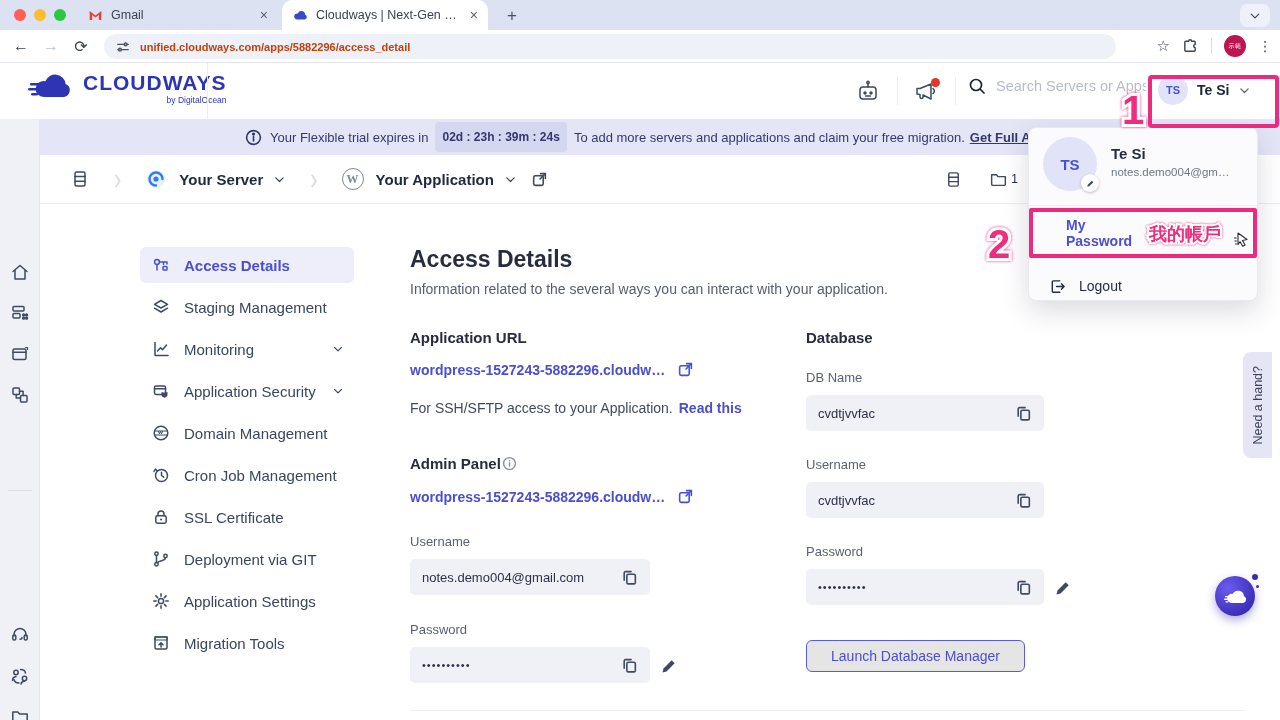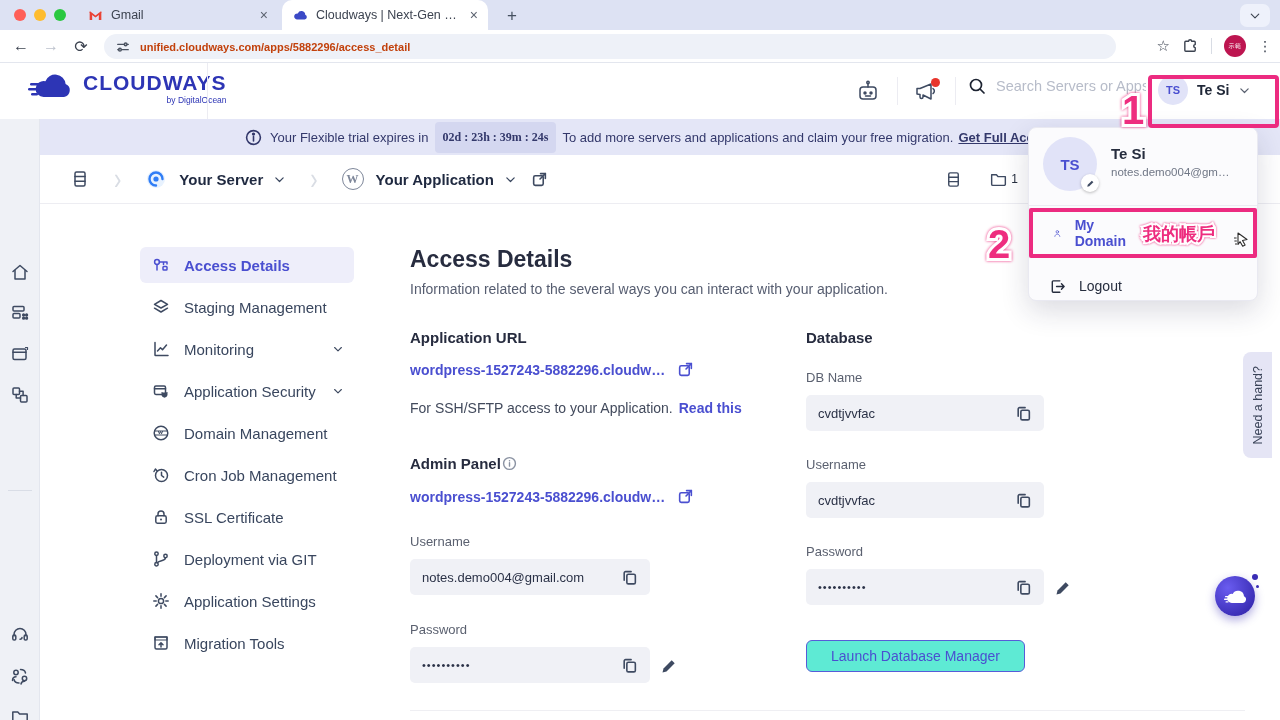--- a/index.html
+++ b/index.html
@@ -41,21 +41,21 @@
   .uname { font-size:14px; font-weight:bold; color:#202838; }
 
   
   .rail { position:absolute; top:119px; left:0; width:40px; height:601px; background:#eff1f6; border-right:1px solid #e3e6ee; }
   .railic { position:absolute; left:10px; width:20px; height:20px; color:#2c3a52; }
   .raildiv { position:absolute; left:8px; width:24px; height:1px; background:#d9dde6; top:371px; }
 
   
   .banner { position:absolute; top:119px; left:40px; width:1240px; height:36px; background:#e4e6f7; display:flex; align-items:center; font-size:13px; color:#33386b; }
   .banner .binfo { margin-left:205px; margin-right:8px; color:#33386b; }
-  .bchip { background:#d4d7f0; border-radius:4px; padding:8px 7px; font-weight:bold; margin:0 7px; font-size:12px;font-family:Liberation Serif, serif; }
+  .bchip { background:#d4d7f0; border-radius:4px; padding:8px 7px; font-weight:bold; margin:0 7px; font-size:12px; }
   .blink { font-weight:bold; text-decoration:underline; margin-left:5px; white-space:nowrap; }
 
   
   .crumbrow { position:absolute; top:155px; left:40px; width:1240px; height:49px; background:#fff; border-bottom:1px solid #ededf2; display:flex; align-items:center; }
   .crumbsep { color:#d9dde4; font-size:22px; font-weight:300; margin:0 24px; transform:scaleY(1.4); }
   .crumblabel { font-size:15px; font-weight:bold; color:#1f2940; margin:0 10px 0 12px; }
   .doicon { width:22px; height:22px; }
   .wpicon { width:22px; height:22px; border:1.6px solid #7e879a; border-radius:50%; color:#7e879a; font-size:12px; font-weight:bold; display:flex; align-items:center; justify-content:center; font-family:"Liberation Serif",serif; }
   .crumbright { position:absolute; right:262px; display:flex; align-items:center; gap:26px; color:#2c3a52; }
   .foldcount { font-size:12px; color:#27303f; margin-left:3px; }
@@ -73,21 +73,21 @@
   .secheading { position:absolute; font-size:15px; font-weight:bold; color:#272c3f; }
   .linkrow { position:absolute; display:flex; align-items:center; gap:12px; }
   .applink { font-size:14px; font-weight:bold; color:#4a4fd0; text-decoration:none; }
   .sshnote { position:absolute; left:410px; top:400px; font-size:14px; color:#424a5c; }
   .readthis { color:#4a4fd0; font-weight:bold; text-decoration:none; margin-left:6px; }
   .flabel { position:absolute; font-size:13px; color:#5b6170; }
   .field { position:absolute; height:36px; background:#f0f1f6; border-radius:5px; display:flex; align-items:center; padding:0 12px; }
   .field .fval { flex:1; font-size:13px; color:#2b3247; }
   .copyic { width:17px; height:17px; color:#3e4a61; }
   .pencil { position:absolute; width:18px; height:18px; color:#3e4a61; }
-  .dbbtn { position:absolute; left:806px; top:640px; width:219px; height:32px; background:#5eead4; border:1px solid #575cd8; border-radius:6px; color:#4a4fd0; font-size:14px; font-family:"Liberation Sans",sans-serif; }
+  .dbbtn { position:absolute; left:806px; top:640px; width:219px; height:32px; background:#e5e5e5; border:1px solid #575cd8; border-radius:6px; color:#4a4fd0; font-size:14px; font-family:"Liberation Sans",sans-serif; }
   .cdivider { position:absolute; left:410px; top:710px; width:835px; height:1px; background:#efeff3; }
 
   
   .dropdown { position:absolute; left:1028px; top:127px; width:230px; height:174px; background:#fbfbfd; border:1px solid #e9e9f1; border-radius:8px; box-shadow:0 10px 28px rgba(30,34,70,.16); z-index:50; }
   .ddavatar { position:absolute; left:14px; top:9px; width:54px; height:54px; border-radius:50%; background:#e1e3f8; color:#4a4fd0; font-size:15px; font-weight:bold; display:flex; align-items:center; justify-content:center; }
   .ddpencilbadge { position:absolute; left:52px; top:46px; width:18px; height:18px; border-radius:50%; background:#fff; box-shadow:0 1px 3px rgba(0,0,0,.25); display:flex; align-items:center; justify-content:center; color:#3e4a61; }
   .ddname { position:absolute; left:82px; top:17px; font-size:15px; font-weight:bold; color:#262d3e; }
   .ddemail { position:absolute; left:82px; top:38px; font-size:11.5px; color:#707786; width:142px; white-space:nowrap; overflow:hidden; }
   .dddiv { position:absolute; left:0; top:77px; width:100%; height:1px; background:#ececf2; }
   .ddrow { position:absolute; left:0; width:228px; height:44px; display:flex; align-items:center; gap:13px; padding:0 20px; font-size:14px; }
@@ -505,21 +505,21 @@
     </div>
     <div class="ddname">Te Si</div>
     <div class="ddemail">notes.demo004@gm…</div>
     <div class="dddiv"></div>
 
     <div class="ddrow account">
       <svg class="ic" width="17" height="17" viewBox="0 0 18 18" style="stroke:#4a4fd0">
           <circle cx="9" cy="5.5" r="2.6"></circle>
           <path d="M3.8 15c.6-3 2.8-4.6 5.2-4.6s4.6 1.6 5.2 4.6"></path>
         </svg>
-      <span>My Domain</span>
+      <span>My Password</span>
       <svg width="92" height="28" viewBox="0 0 92 28" style="margin-left:2px;overflow:visible">
         <text x="2" y="21" font-size="18" font-weight="bold" fill="#ee2d7f" stroke="#fff" stroke-width="4" style="paint-order:stroke" filter="drop-shadow(0 0 1px #ee2d7f)">我的帳戶</text>
       </svg>
       <svg width="20" height="22" viewBox="0 0 20 22" style="position:absolute;right:2px;top:18px">
         <path d="M7 3l9 6.5-4.5 1 2.6 4.6-2.4 1.2-2.6-4.6L7 14.5z" fill="#fff" stroke="#2b2b2b" stroke-width="1.1" stroke-linejoin="round"></path>
         <path d="M3 8h2.6M3.4 11h2.4M4 14h2" stroke="#2b2b2b" stroke-width="1"></path>
       </svg>
     </div>
 
     <div class="ddrow logout">

